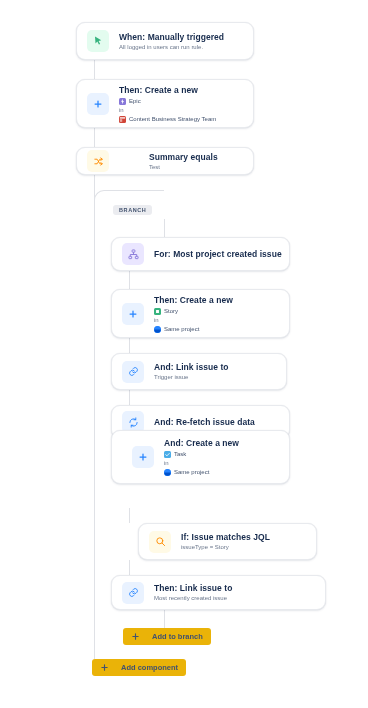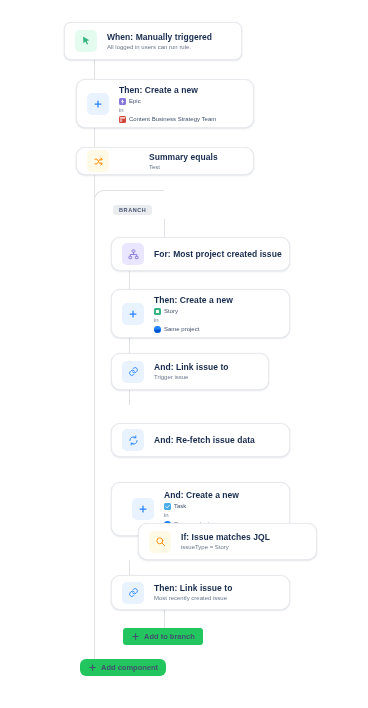--- a/index.html
+++ b/index.html
@@ -119,27 +119,27 @@
     padding: 2px 6px;
     font-size: 5.5px;
     font-weight: bold;
     letter-spacing: 0.6px;
     color: #42526e;
   }
 
   
   .add-btn {
     position: absolute;
-    background: #22c55e;
+    background: #eab308;
     border: none;
     border-radius: 3px;
     height: 17px;
     display: flex;
     align-items: center;
-    gap: 4px;
+    gap: 12px;
     padding: 0 8px;
     cursor: pointer;
     font-family: "Liberation Sans", sans-serif;
   }
   .add-btn .lbl {
     font-size: 7.5px;
     font-weight: bold;
     color: #42526e;
     white-space: nowrap;
   }
@@ -165,21 +165,21 @@
   <div class="vline" style="left:164px; top:219px; height:18px;"></div>
 
   <div class="vline" style="left:129px; top:271px; height:18px;"></div>
   <div class="vline" style="left:129px; top:338px; height:15px;"></div>
   <div class="vline" style="left:129px; top:390px; height:15px;"></div>
   <div class="vline" style="left:129px; top:439px; height:15px;"></div>
   <div class="vline" style="left:129px; top:508px; height:15px;"></div>
   <div class="vline" style="left:129px; top:560px; height:15px;"></div>
   <div class="vline" style="left:164px; top:610px; height:18px;"></div>
 
-  <div class="card" style="left:64px; top:22px; width:178px; height:38px;border-radius:7px;">
+  <div class="card" style="left:76px; top:22px; width:178px; height:38px;">
     <span class="card-icon ic-green">
       <svg width="12" height="12" viewBox="0 0 24 24" fill="#36b37e">
         <path d="M6 3l12.5 7.6-5.3 1.2 3.1 6.1-2.5 1.3-3.1-6.1-3.7 3.9z"></path>
       </svg>
     </span>
     <span class="card-body">
       <span class="card-title">When: Manually triggered</span>
       <span class="card-sub">All logged in users can run rule.</span>
     </span>
   </div>
@@ -268,48 +268,48 @@
           <svg width="7" height="7" viewBox="0 0 24 24" style="position:absolute;top:0;left:0;">
             <circle cx="12" cy="12" r="11" fill="#2684ff"></circle>
             <path d="M1 12a11 11 0 0022 0" fill="#0052cc"></path>
           </svg>
         </span>
         <span class="txt">Same project</span>
       </span>
     </span>
   </div>
 
-  <div class="card" style="left:111px; top:353px; width:158px; height:37px;">
+  <div class="card" style="left:111px; top:353px; width:176px; height:37px;">
     <span class="card-icon ic-lblue">
       <svg width="11" height="11" viewBox="0 0 24 24" fill="none" stroke="#2684ff" stroke-width="2" stroke-linecap="round">
         <path d="M10 13a5 5 0 007.5.5l2-2a5 5 0 00-7-7l-1 1"></path>
         <path d="M14 11a5 5 0 00-7.5-.5l-2 2a5 5 0 007 7l1-1"></path>
       </svg>
     </span>
     <span class="card-body">
       <span class="card-title">And: Link issue to</span>
       <span class="card-sub">Trigger issue</span>
     </span>
   </div>
 
-  <div class="card" style="left:111px; top:423px; width:179px; height:34px;">
+  <div class="card" style="left:111px; top:405px; width:179px; height:34px;">
     <span class="card-icon ic-lblue">
       <svg width="11" height="11" viewBox="0 0 24 24" fill="none" stroke="#2684ff" stroke-width="2" stroke-linecap="round">
         <path d="M4 12a8 8 0 0113-6.2"></path>
         <path d="M20 12a8 8 0 01-13 6.2"></path>
         <path d="M17 2v4h-4"></path>
           <path d="M7 22v-4h4"></path>
       </svg>
     </span>
     <span class="card-body">
       <span class="card-title">And: Re-fetch issue data</span>
     </span>
   </div>
 
-  <div class="card" style="left:111px; top:482px; width:179px; height:54px;padding-left:20px;">
+  <div class="card" style="left:111px; top:430px; width:179px; height:54px;padding-left:20px;">
     <span class="card-icon ic-lblue">
       <svg width="10" height="10" viewBox="0 0 24 24" fill="none" stroke="#2684ff" stroke-width="3" stroke-linecap="round">
         <line x1="12" y1="5" x2="12" y2="19"></line>
           <line x1="5" y1="12" x2="19" y2="12"></line>
       </svg>
     </span>
     <span class="card-body">
       <span class="card-title">And: Create a new</span>
       <span class="detail-row">
         <span class="mini mini-task">
@@ -338,21 +338,21 @@
         <circle cx="10.5" cy="10.5" r="6.5"></circle>
           <line x1="15.5" y1="15.5" x2="21" y2="21"></line>
       </svg>
     </span>
     <span class="card-body">
       <span class="card-title">If: Issue matches JQL</span>
       <span class="card-sub">issueType = Story</span>
     </span>
   </div>
 
-  <div class="card" style="left:111px; top:575px; width:179px; height:35px;">
+  <div class="card" style="left:111px; top:575px; width:215px; height:35px;">
     <span class="card-icon ic-lblue">
       <svg width="11" height="11" viewBox="0 0 24 24" fill="none" stroke="#2684ff" stroke-width="2" stroke-linecap="round">
         <path d="M10 13a5 5 0 007.5.5l2-2a5 5 0 00-7-7l-1 1"></path>
         <path d="M14 11a5 5 0 00-7.5-.5l-2 2a5 5 0 007 7l1-1"></path>
       </svg>
     </span>
     <span class="card-body">
       <span class="card-title">Then: Link issue to</span>
       <span class="card-sub">Most recently created issue</span>
     </span>
@@ -361,21 +361,21 @@
   <button class="add-btn" style="left:123px; top:628px;">
     <span class="plus-ico">
       <svg width="9" height="9" viewBox="0 0 24 24" fill="none" stroke="#42526e" stroke-width="3" stroke-linecap="round">
         <line x1="12" y1="5" x2="12" y2="19"></line>
           <line x1="5" y1="12" x2="19" y2="12"></line>
       </svg>
     </span>
     <span class="lbl">Add to branch</span>
   </button>
 
-  <button class="add-btn" style="left:80px; top:659px;border-radius:6px;">
+  <button class="add-btn" style="left:92px; top:659px;">
     <span class="plus-ico">
       <svg width="9" height="9" viewBox="0 0 24 24" fill="none" stroke="#42526e" stroke-width="3" stroke-linecap="round">
         <line x1="12" y1="5" x2="12" y2="19"></line>
           <line x1="5" y1="12" x2="19" y2="12"></line>
       </svg>
     </span>
     <span class="lbl">Add component</span>
   </button>
 
 </div>

